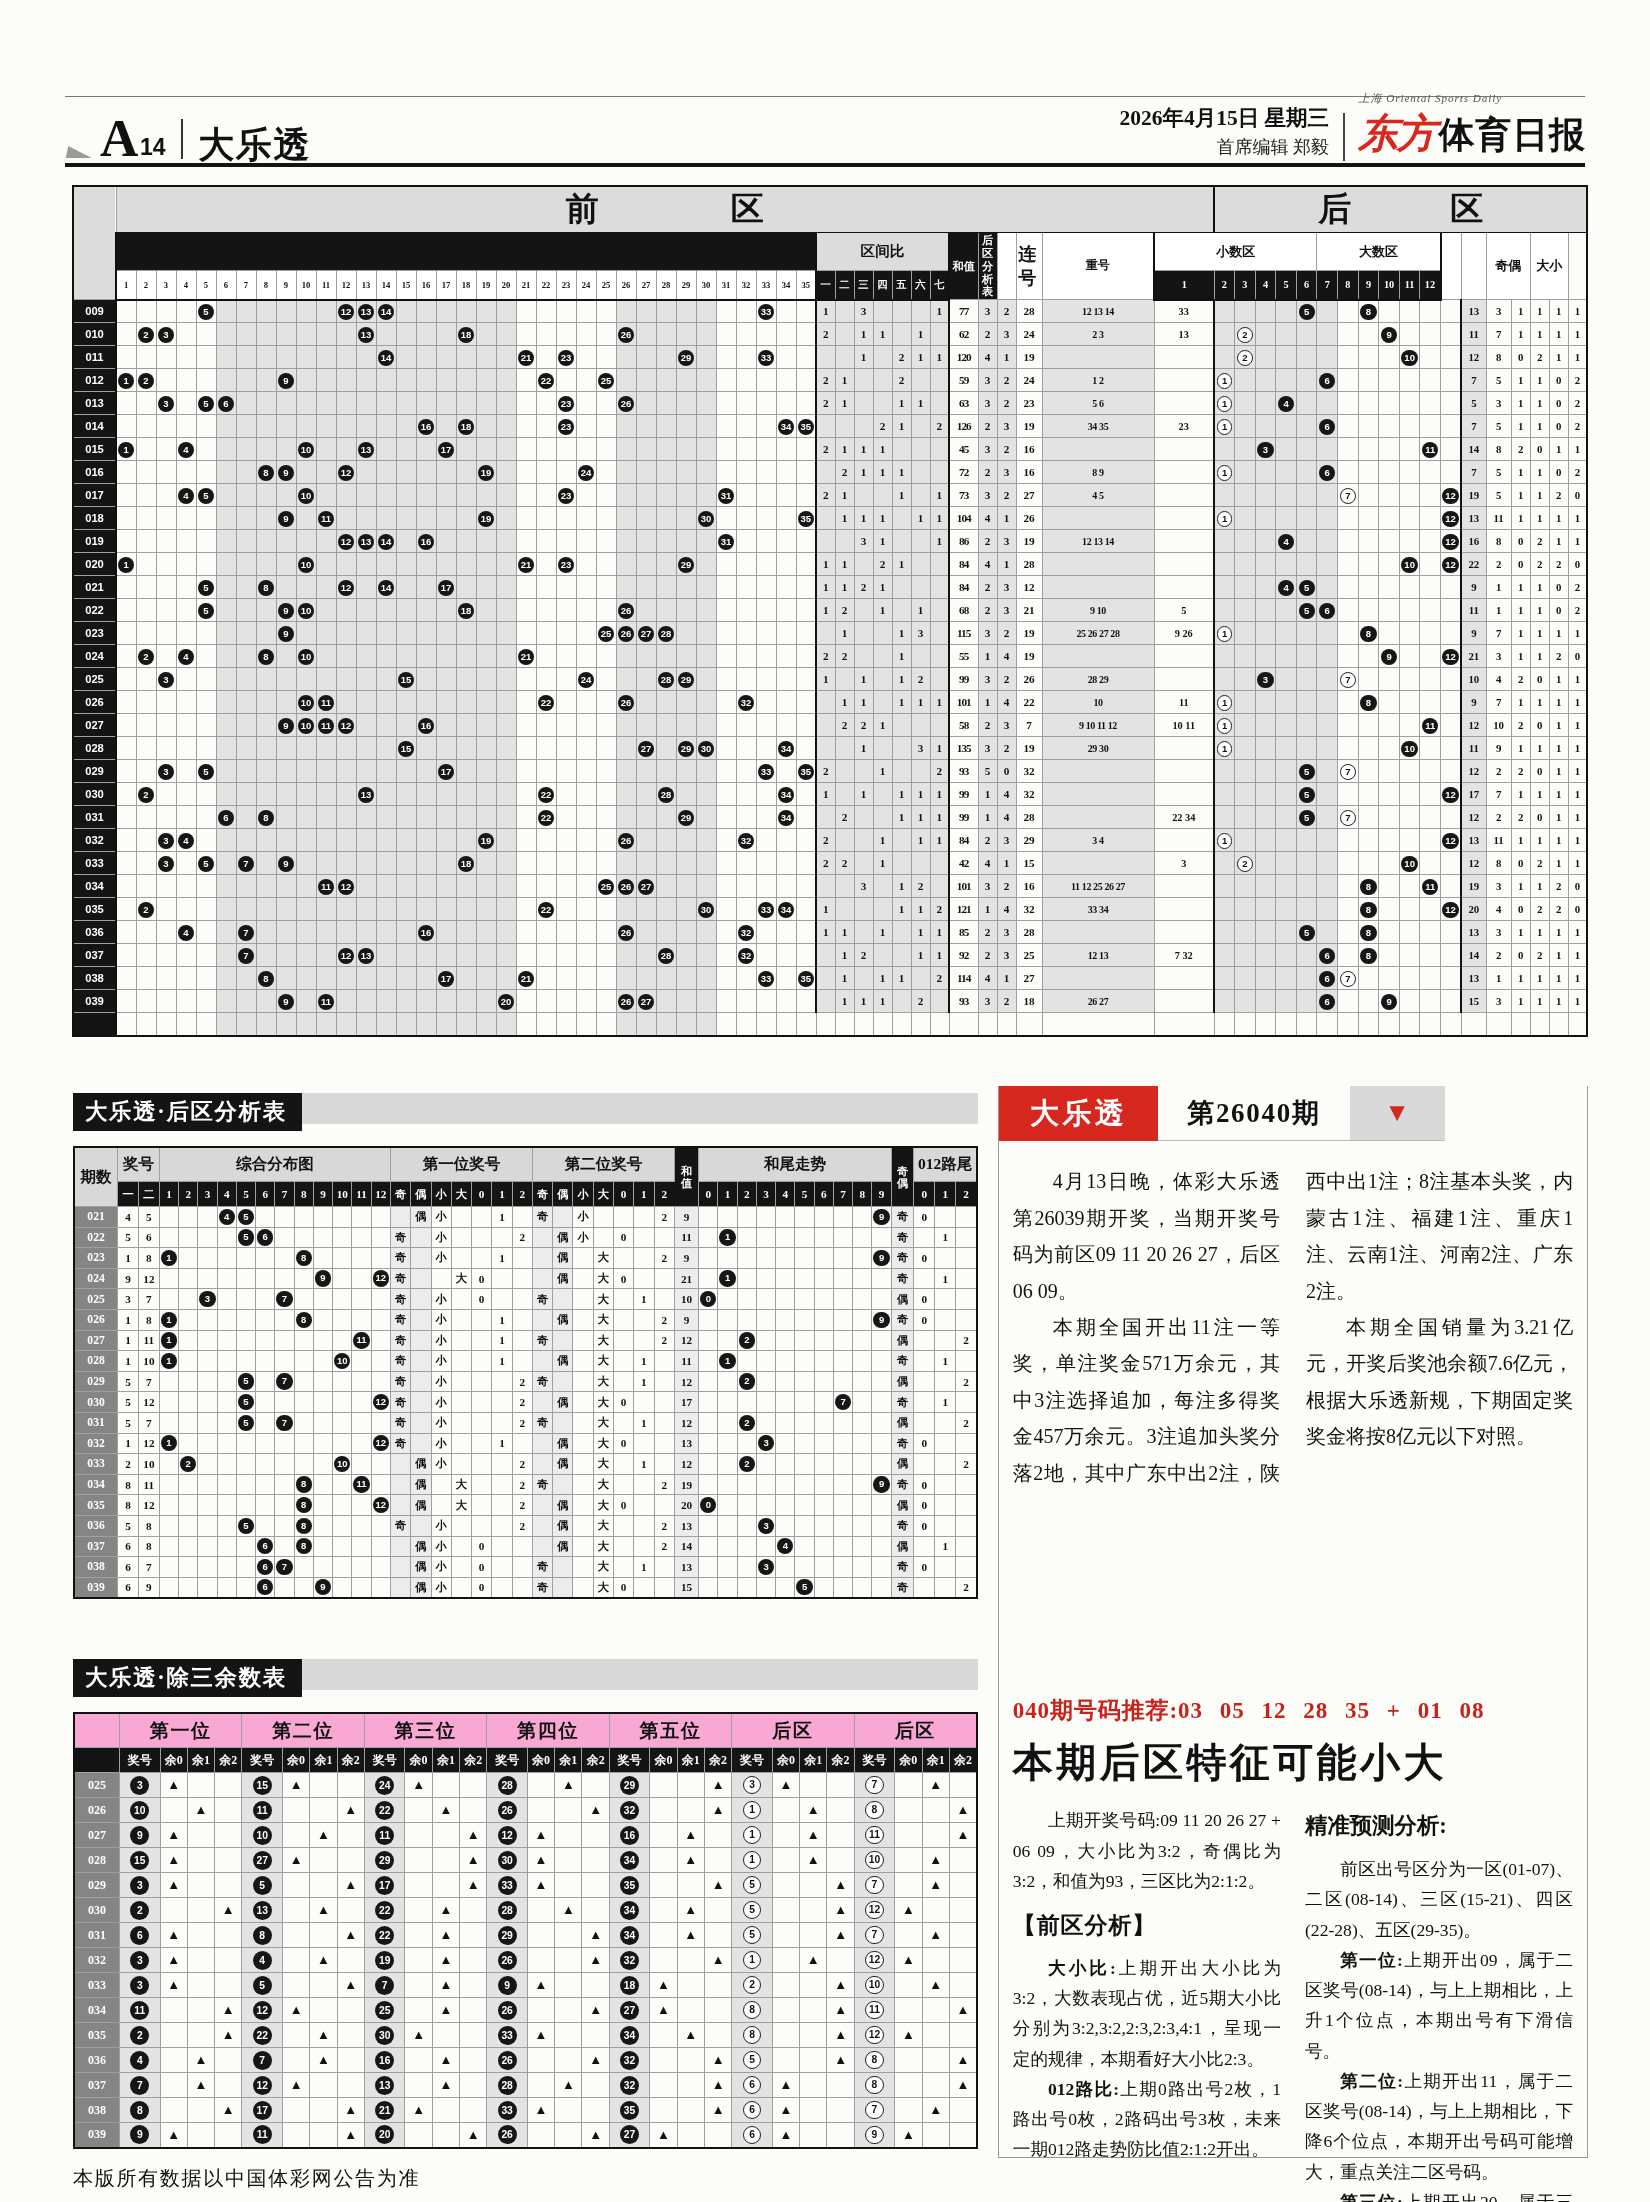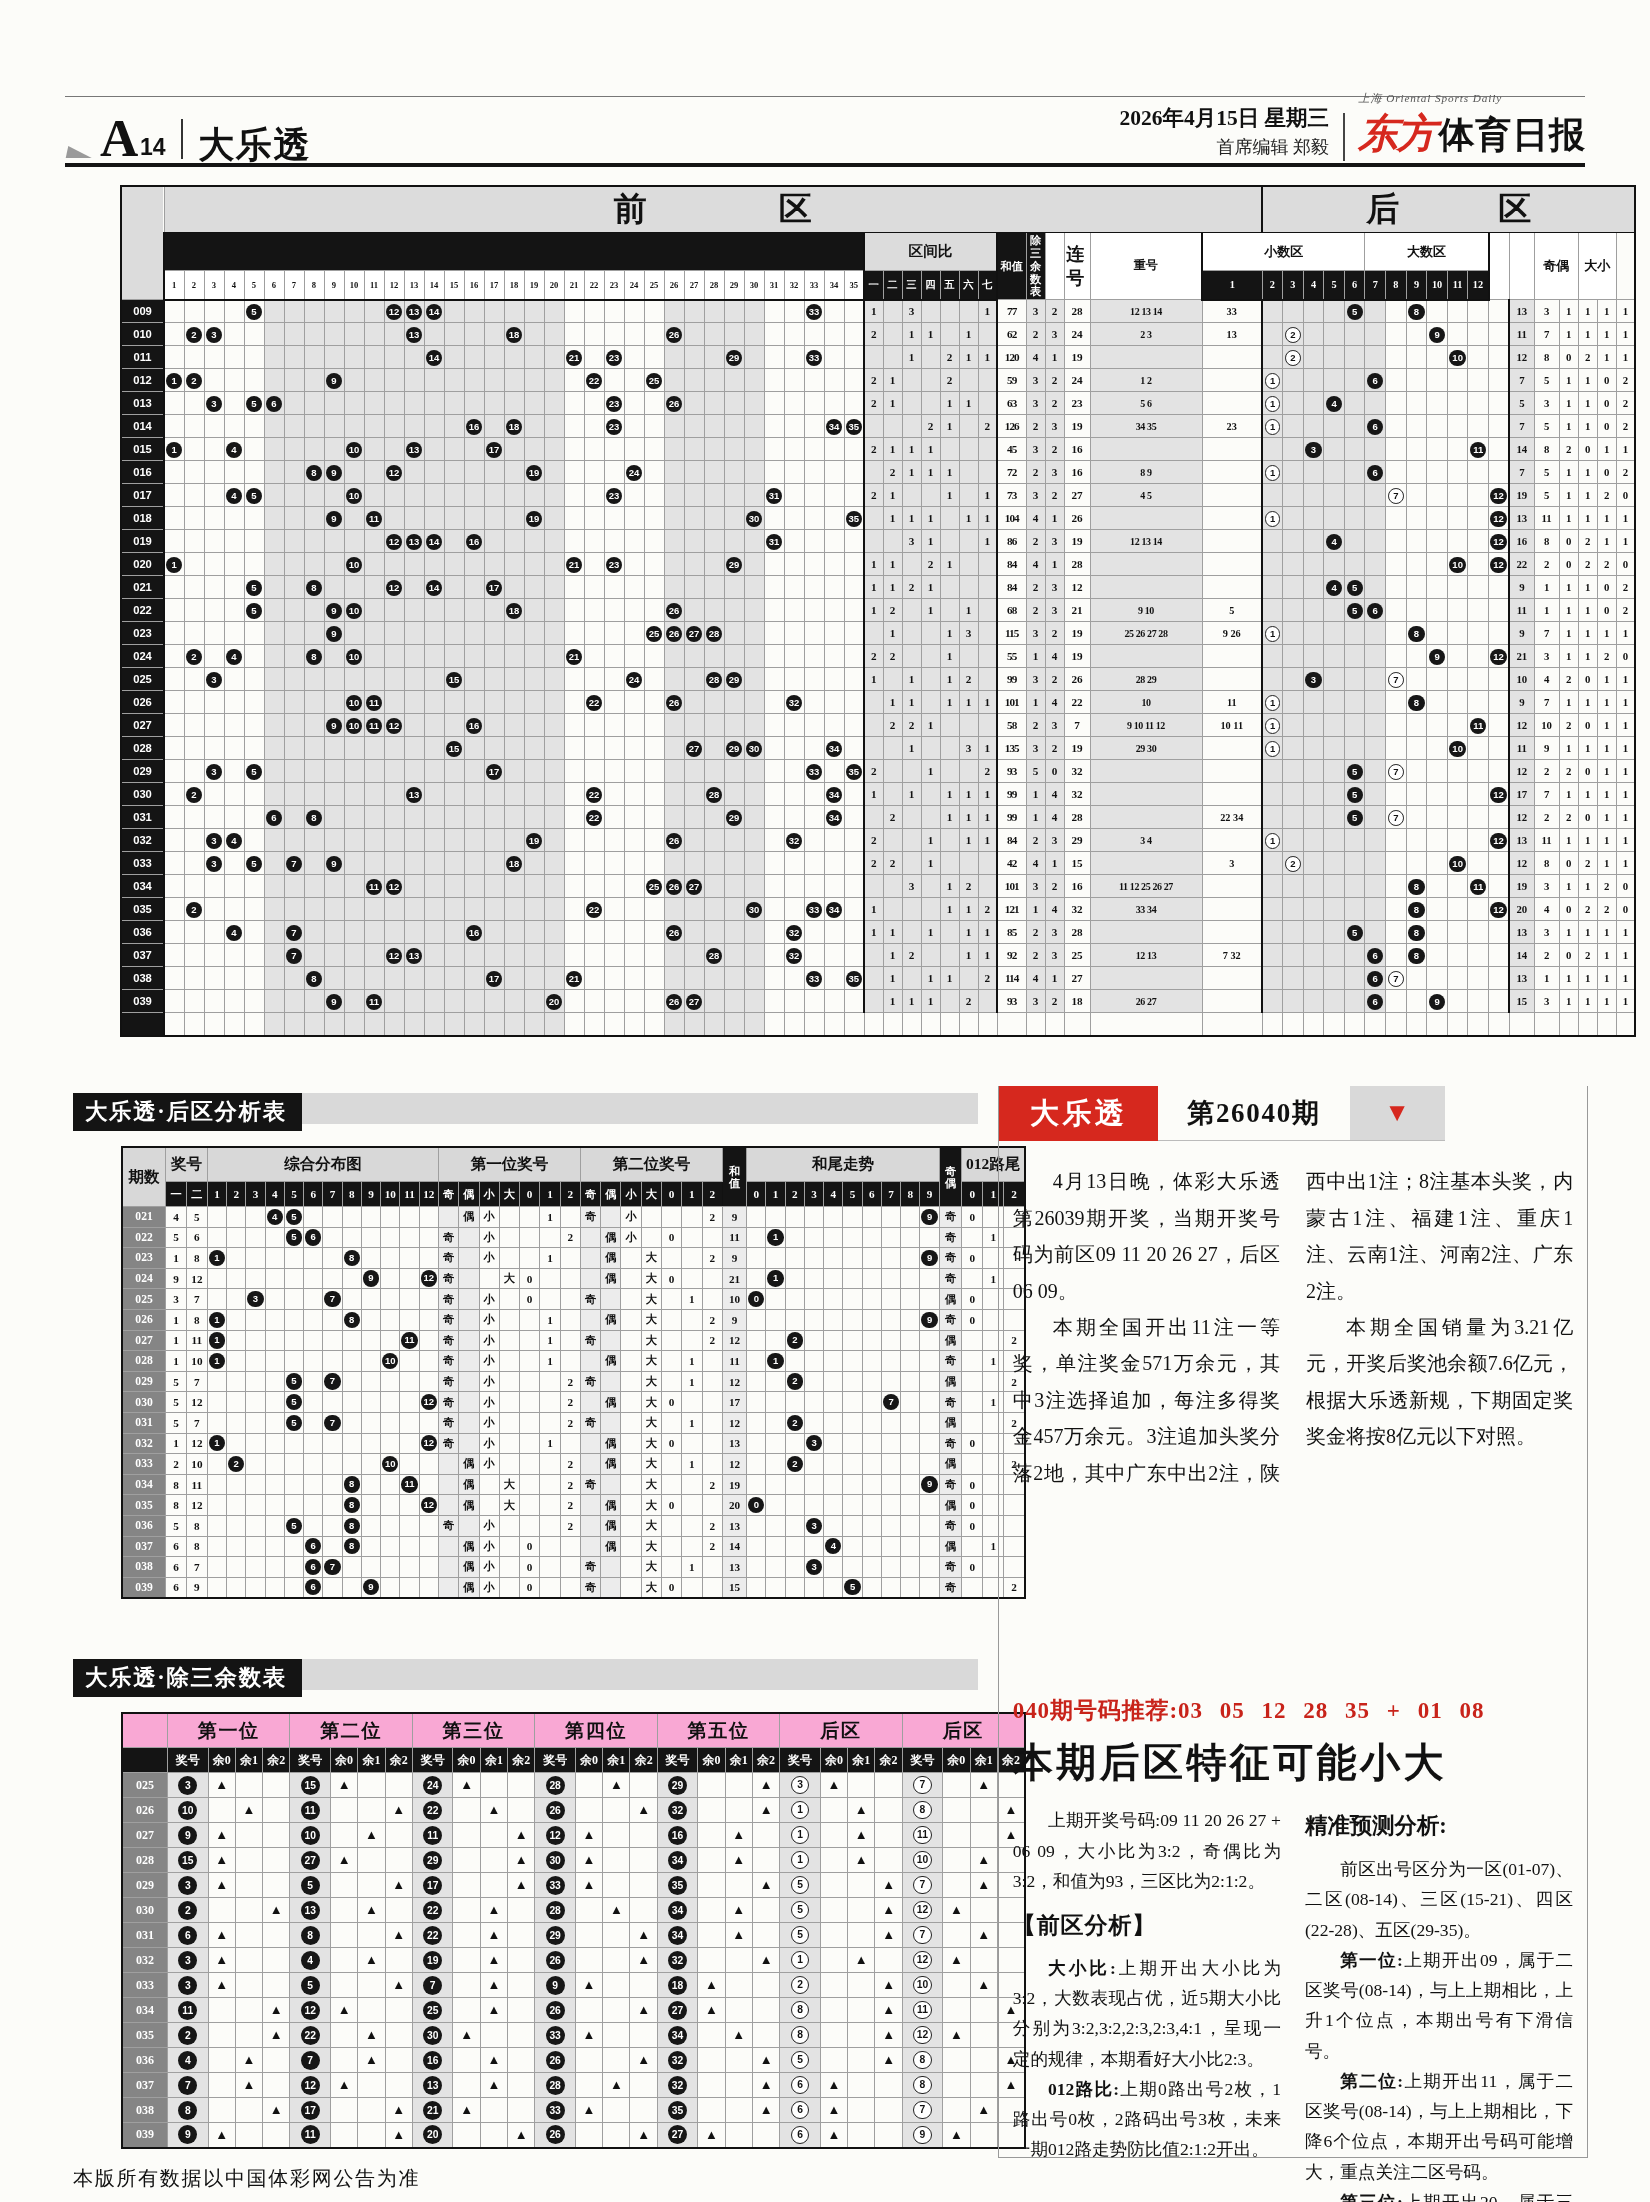--- a/index.html
+++ b/index.html
@@ -20,21 +20,21 @@
   .mh-dateblock{text-align:right;margin-bottom:1.7px;}
   .mdate{font-size:21.5px;font-weight:bold;}
   .meditor{font-size:18px;margin-top:3.4px;color:#222;}
   .mh-sep{width:1.7px;height:48px;background:#444;}
   .mlogo{text-align:left;}
   .mlogo-top{font-size:11.2px;font-style:italic;color:#555;letter-spacing:0.9px;}
   .mlogo-red{color:#d6281e;font-size:40px;font-weight:bold;font-style:italic;letter-spacing:-1.7px;}
   .mlogo-black{font-size:36px;font-weight:bold;letter-spacing:0.9px;}
   .thickrule{position:absolute;left:65px;right:65px;top:163px;height:4.3px;background:#141414;}
   
-  table{border-collapse:collapse;table-layout:fixed;margin-left:48px;}
+  table{border-collapse:collapse;table-layout:fixed;}
   th,td{padding:0;text-align:center;overflow:hidden;vertical-align:middle;}
   .b{display:inline-block;width:16.3px;height:16.3px;line-height:16.3px;border-radius:50%;
      background:#161616;color:#fff;font-size:9.5px;font-weight:bold;
      font-family:"Liberation Sans",sans-serif;}
   .hb{background:#fff;color:#111;border:1.3px solid #222;width:13.8px;height:13.8px;line-height:13.8px;}
   
   .chartwrap{position:absolute;left:72px;top:185px;}
   #trend{width:1507px;border:2.6px solid #111;font-family:"Liberation Serif",serif;}
   #trend th,#trend td{border:0.9px solid #9f9f9f;}
   #trend .ttl{background:#dcdcdc;font-size:33px;font-weight:bold;height:38px;border-bottom:1.7px solid #111;}
@@ -228,21 +228,21 @@
         <thead>
           <tr>
             <th class="corner" rowspan="3"></th>
             <th class="ttl" colspan="48">前　　　　区</th>
             <th class="ttl maj" colspan="18">后　　　区</th>
           </tr>
           <tr>
             <th class="blk strip maj" colspan="35"></th>
             <th class="gh maj" colspan="7">区间比</th>
             <th class="blk vt maj" rowspan="2">和值</th>
-            <th class="blk vt" rowspan="2">除三余数表</th>
+            <th class="blk vt" rowspan="2">后区分析表</th>
             <th class="wh" rowspan="2"></th>
             <th class="wh big" rowspan="2">连 号</th>
             <th class="wh st2" rowspan="2">重号</th>
             <th class="wh bold maj" colspan="6">小数区</th>
             <th class="wh bold zb" colspan="6">大数区</th>
             <th class="wh maj" rowspan="2"></th>
             <th class="wh" rowspan="2"></th>
             <th class="wh bold" colspan="2" rowspan="2">奇偶</th>
             <th class="wh bold" colspan="2" rowspan="2">大小</th>
           </tr>

